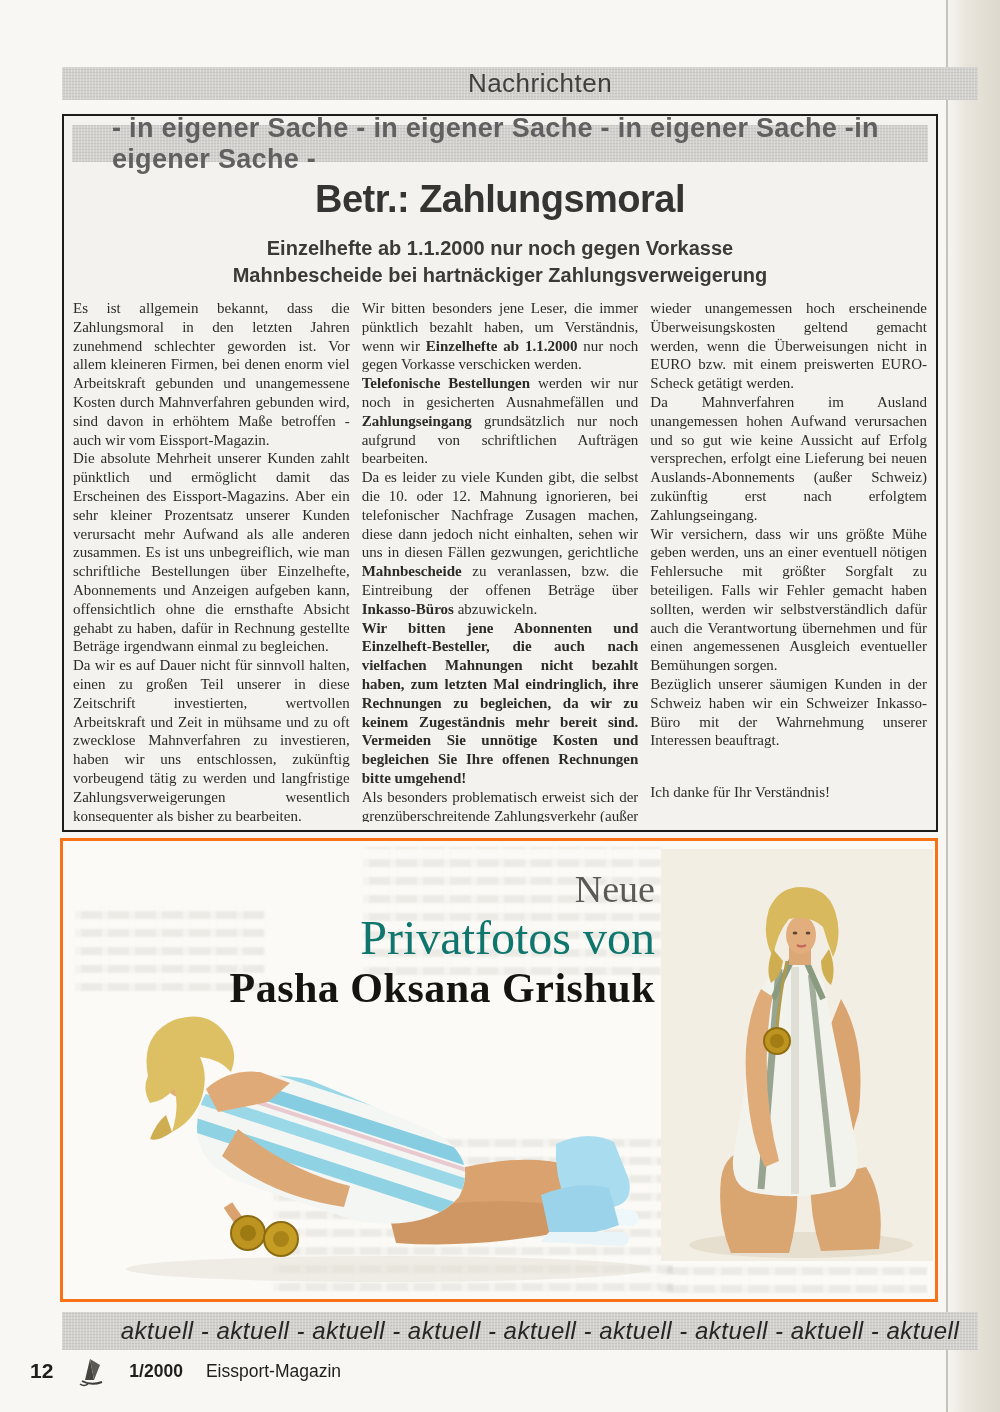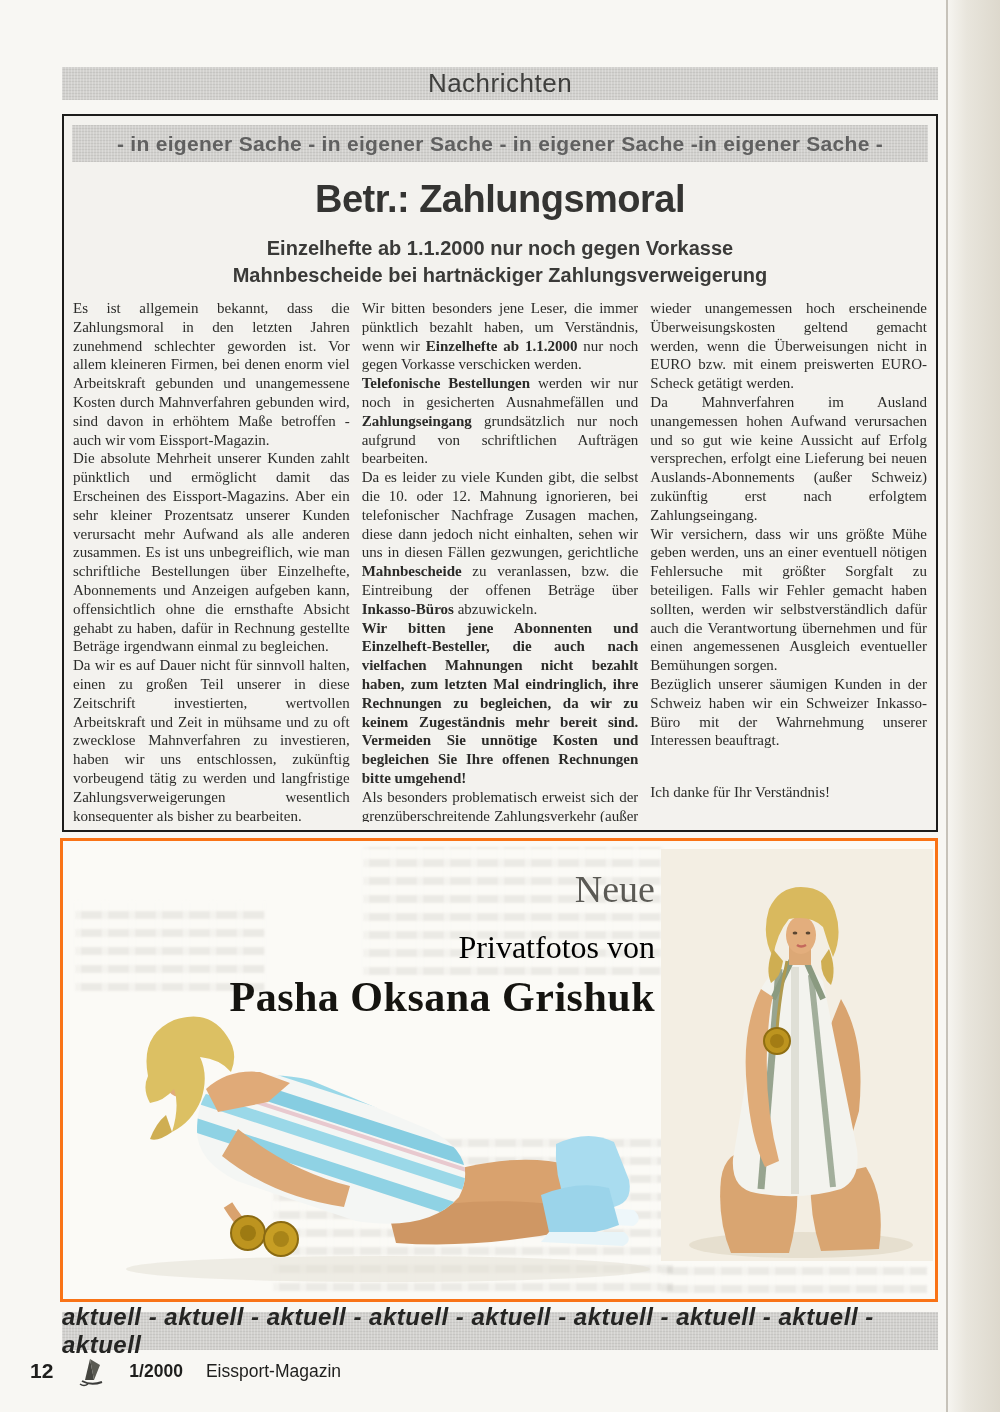--- a/index.html
+++ b/index.html
@@ -5,31 +5,31 @@
   html,body{margin:0;padding:0;background:#ffffff;}
   .page{position:relative;width:1000px;height:1412px;background:#f8f7f3;overflow:hidden;
         font-family:"Liberation Sans",sans-serif;color:#2c2c2a;}
   .edge{position:absolute;top:0;right:0;width:55px;height:100%;
         background:linear-gradient(to right,rgba(200,192,174,0) 0,rgba(196,188,168,.30) 40%,rgba(184,174,152,.42) 100%);}
   .edge-line{position:absolute;top:0;right:52px;width:2px;height:100%;background:rgba(140,133,118,.45);}
 
   .halftone{background-color:#d2d1ce;
     background-image:
       repeating-linear-gradient(90deg, rgba(255,255,255,.22) 0 1px, transparent 1px 3px),
-      repeating-linear-gradient(0deg, rgba(90,90,88,.10) 0 1px, transparent 1px 3px);}
+      repeating-linear-gradient(0deg, rgba(90,90,88,.10) 0 1px, transparent 1px 3px); padding-left: 40px;}
 
   .header-bar{position:absolute;left:62px;top:67px;width:876px;height:33px;
     display:flex;align-items:center;justify-content:center;}
   .header-bar span{font-size:26px;color:#3f3f3d;letter-spacing:.5px;}
 
   .article-box{position:absolute;left:62px;top:114px;width:872px;height:714px;
     border:2px solid #1c1c1a;background:#f3f2ee;}
   .banner{position:absolute;left:8px;right:8px;top:9px;height:37px;
     display:flex;align-items:center;justify-content:center;}
-  .banner span{font-weight:bold;font-size:21px;color:#606060;letter-spacing:.3px;}
+  .banner span{font-weight:bold;font-size:27px;color:#606060;letter-spacing:.3px;}
   .title{position:absolute;left:0;right:0;top:62px;margin:0;text-align:center;
     font-weight:bold;font-size:38px;color:#343432;letter-spacing:-.5px;}
   .sub{position:absolute;left:0;right:0;text-align:center;font-weight:bold;
     font-size:20px;color:#3a3a38;margin:0;}
   .sub1{top:121px;} .sub2{top:148px;}
 
   .columns{position:absolute;left:9px;right:9px;top:183px;bottom:8px;
     display:flex;gap:12px;}
   .col{flex:1 1 0;font-family:"Liberation Serif",serif;font-size:15px;line-height:18.8px;
     color:#2b2b29;text-align:justify;overflow:hidden;}
@@ -39,27 +39,27 @@
 
   .ad-box{position:absolute;left:60px;top:838px;width:872px;height:458px;
     border:3px solid #f97316;background:#fbfaf6;overflow:hidden;}
   .ghost{position:absolute;z-index:1;opacity:.7;filter:blur(1px);
     background-image:
       repeating-linear-gradient(90deg, rgba(251,250,246,.55) 0 6px, transparent 6px 27px),
       repeating-linear-gradient(0deg, rgba(122,119,109,.17) 0 8px, transparent 8px 18px);}
   .ad-headline{position:absolute;top:26px;right:280px;width:620px;text-align:right;z-index:3;
     font-family:"Liberation Serif",serif;}
   .ad-h1{font-size:38px;color:#5b5a55;line-height:44px;}
-  .ad-h2{font-size:32px;color:#000000;line-height:44px;margin-top:14px;}
+  .ad-h2{font-size:48px;color:#0f766e;line-height:44px;margin-top:5px;}
   .ad-h3{font-size:42px;font-weight:bold;color:#151410;line-height:46px;margin-top:5px;letter-spacing:.5px;}
   .photo-main{position:absolute;left:25px;top:140px;width:585px;height:312px;z-index:2;}
   .photo-kneel{position:absolute;left:598px;top:8px;width:272px;height:412px;z-index:2;}
 
   .aktuell-bar{position:absolute;left:62px;top:1312px;width:876px;height:38px;
-    display:flex;align-items:center;justify-content:center;font-weight:bold;}
+    display:flex;align-items:center;justify-content:center;}
   .aktuell-bar span{font-style:italic;font-size:24px;color:#252523;letter-spacing:.5px;}
 
   .footer{position:absolute;left:30px;top:1353px;height:36px;display:flex;align-items:center;gap:23px;color:#1e1e1c;}
   .footer .pagenum{font-weight:bold;font-size:21px;}
   .footer .issue{font-weight:bold;font-size:17.5px;}
   .footer .magname{font-size:17.5px;}
 </style>
 </head>
 <body>
 

